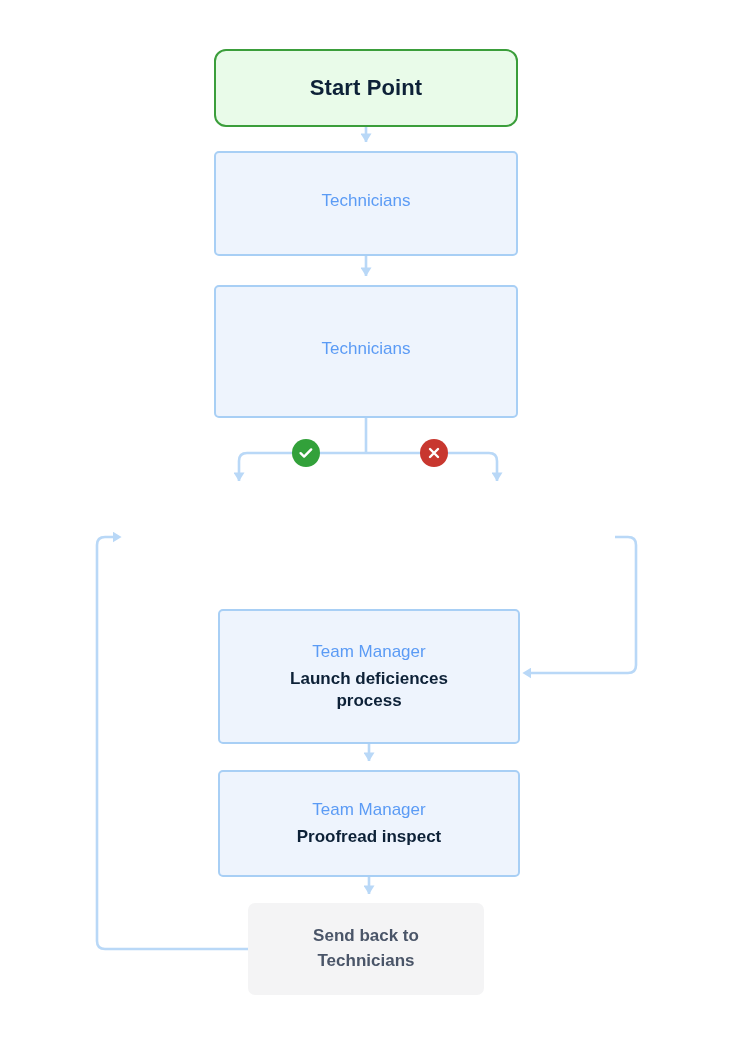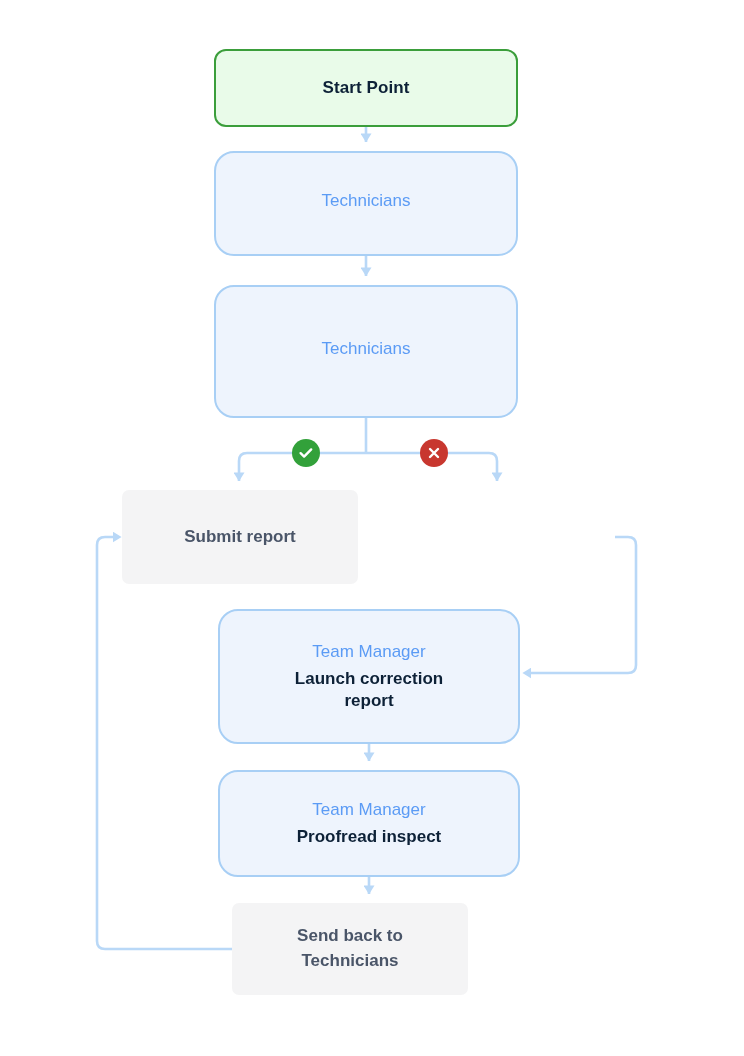--- a/index.html
+++ b/index.html
@@ -16,28 +16,28 @@
   .node{position:absolute;box-sizing:border-box;display:flex;flex-direction:column;
         align-items:center;justify-content:center;text-align:center;}
 
   
   .node.start{
     background:#e9fbe9;
     border:2px solid #3b9e3b;
     border-radius:12px;
   }
   .node.start .title{
-    font-size:17px;font-weight:bold;color:#0d2137;letter-spacing:.1px;
+    font-size:22px;font-weight:bold;color:#0d2137;letter-spacing:.1px;
   }
 
   
   .node.task{
     background:#eef4fd;
     border:2px solid #a8cff5;
-    border-radius:20px;
+    border-radius:5px;
     padding:6px 14px;
   }
   .node.task .role{
     font-size:17px;color:#5b9bf5;font-weight:normal;line-height:1.35;
     margin-bottom:4px;
   }
   .node.task .title{
     font-size:17px;font-weight:bold;color:#0d2137;line-height:1.28;
   }
 
@@ -120,32 +120,29 @@
   </div>
 
   <div class="badge no" style="left:420px;top:439px;">
     <span>
       <svg width="16" height="16" viewBox="0 0 16 16" aria-hidden="true">
         <path d="M4,4 L12,12 M12,4 L4,12" fill="none" stroke="#ffffff" stroke-width="2.4" stroke-linecap="round"></path>
       </svg>
     </span>
   </div>
 
-  <div class="node plain" style="left:122px;top:490px;width:236px;height:94px;">
-    <div class="title" style="max-width:120px;">Submit report</div>
-  </div>
 
 
   <div class="node task" style="left:218px;top:609px;width:302px;height:135px;">
     <div class="role">Team Manager</div>
-    <div class="title" style="max-width:200px;">Launch correction report</div>
+    <div class="title" style="max-width:200px;">Launch deficiences process</div>
   </div>
 
   <div class="node task" style="left:218px;top:770px;width:302px;height:107px;">
     <div class="role">Team Manager</div>
     <div class="title">Proofread inspect</div>
   </div>
 
-  <div class="node plain" style="left:232px;top:903px;width:236px;height:92px;">
+  <div class="node plain" style="left:248px;top:903px;width:236px;height:92px;">
     <div class="title" style="max-width:150px;">Send back to Technicians</div>
   </div>
 
 </div>
 
 </body></html>

